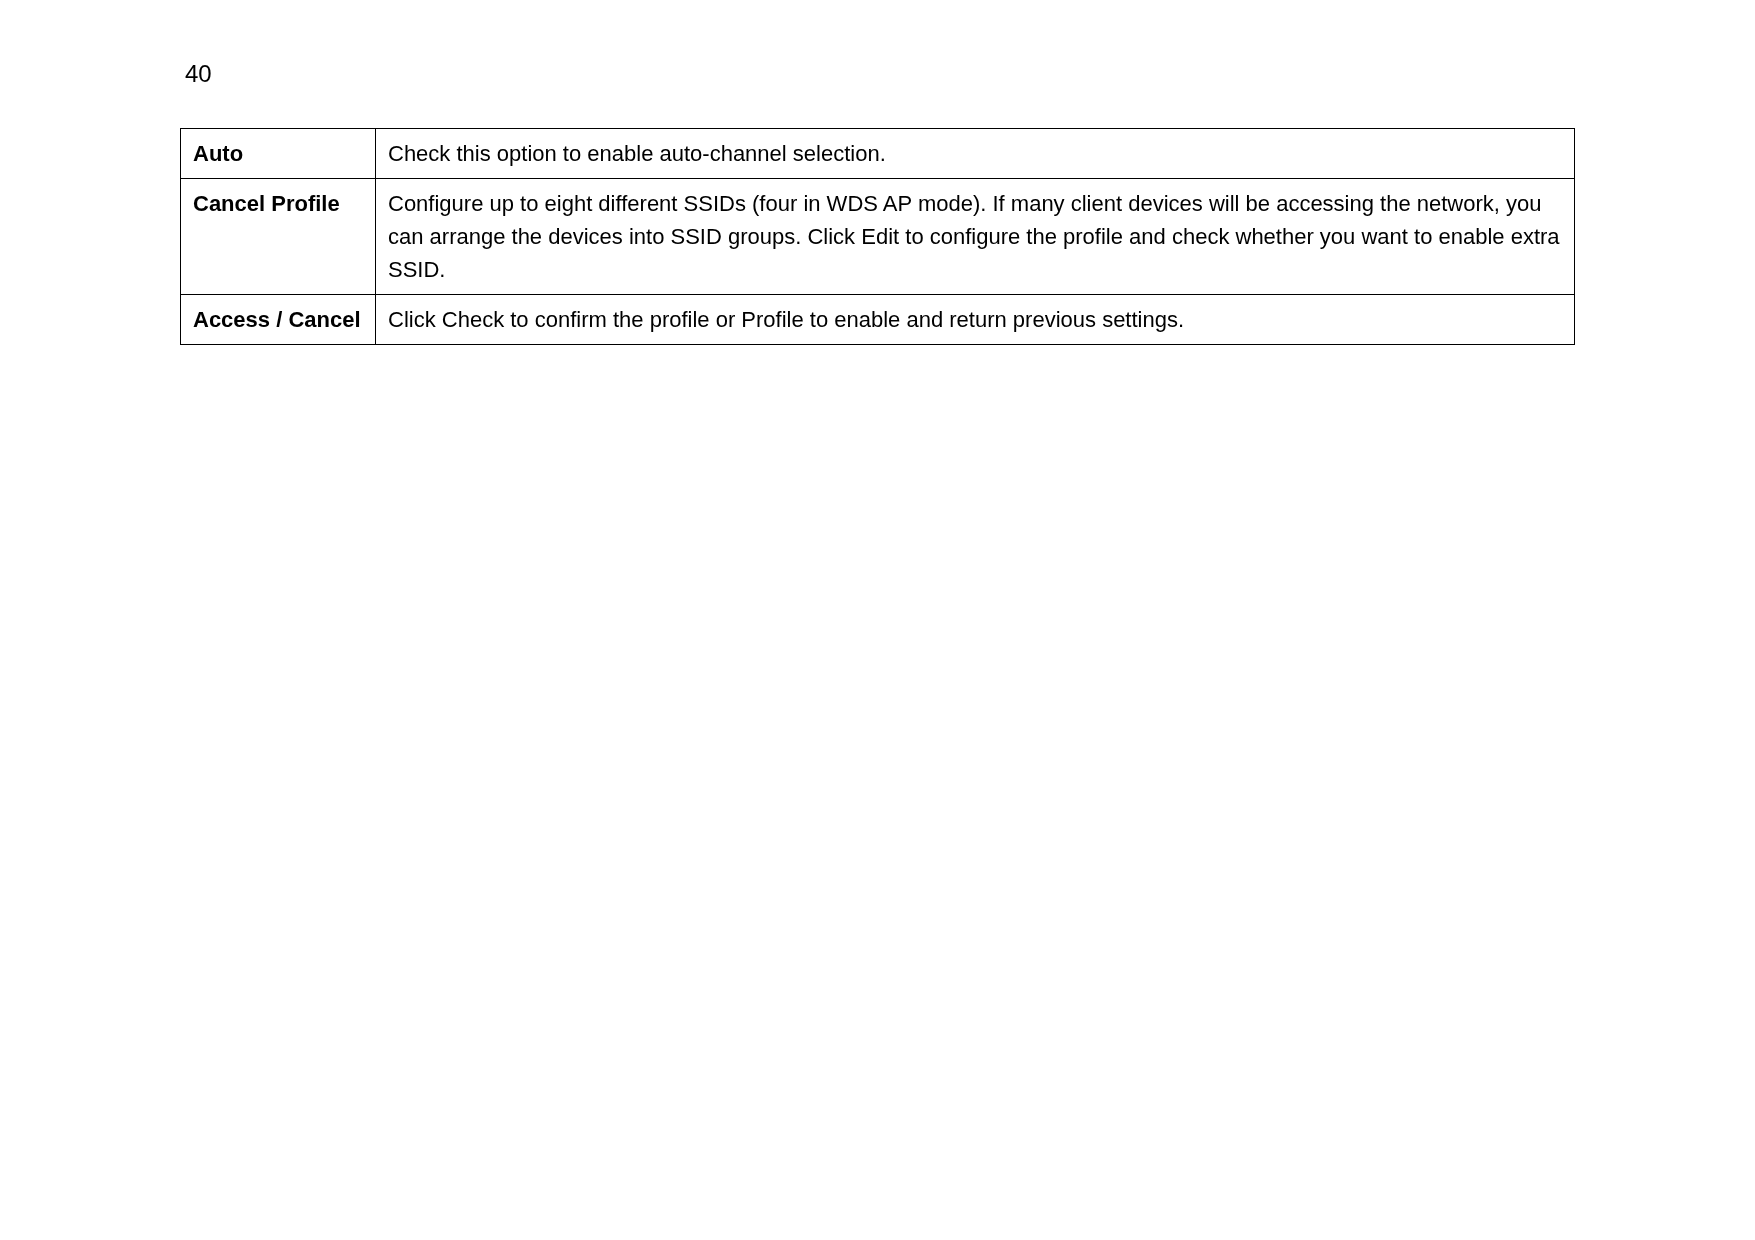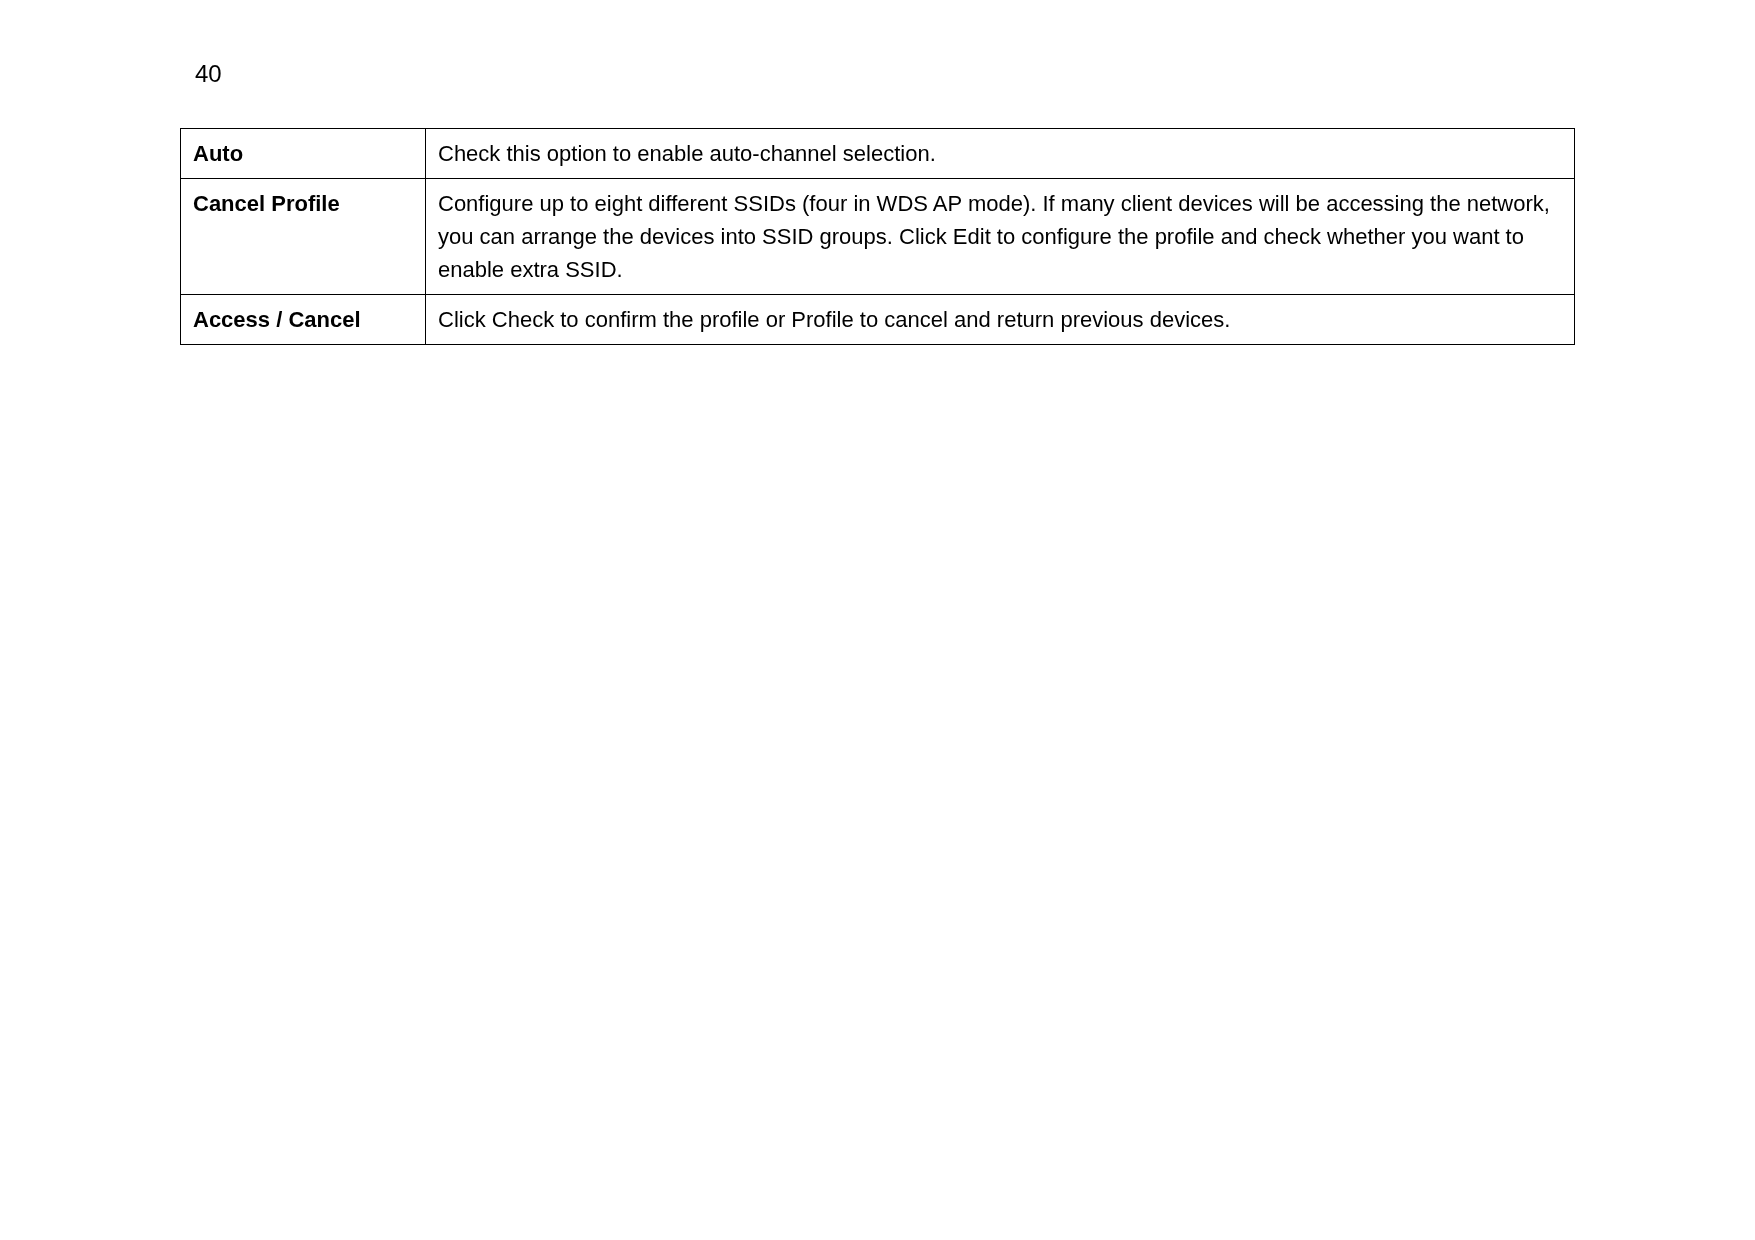--- a/index.html
+++ b/index.html
@@ -11,35 +11,35 @@
       font-family: "Segoe UI", Tahoma, Geneva, Verdana, sans-serif;
       background: #ffffff;
       width: 1755px;
       height: 1240px;
       padding: 60px 180px;
       color: #000;
     }
     .page-number {
       font-size: 24px;
       margin-bottom: 40px;
-      margin-left: 15px;
+      margin-left: 5px;
     }
     table.settings-table {
       border-collapse: collapse;
       width: 100%;
       font-size: 22px;
     }
     table.settings-table td {
       border: 1px solid #000;
       padding: 8px 12px;
       vertical-align: top;
       line-height: 1.5;
     }
     table.settings-table td.label-cell {
-      width: 245px;
+      width: 195px;
       font-weight: bold;
     }
     table.settings-table td.desc-cell {
       font-weight: normal;
     }
     .bold {
       font-weight: normal;
     }
   </style>
 </head>
@@ -52,16 +52,16 @@
     <tr>
       <td class="label-cell">Auto</td>
       <td class="desc-cell">Check this option to enable auto-channel selection.</td>
     </tr>
     <tr>
       <td class="label-cell">Cancel Profile</td>
       <td class="desc-cell"><span>Configure up to eight different SSIDs (four in WDS AP mode). If many client devices will be accessing the network, you can arrange the devices into SSID groups. Click </span><span class="bold">Edit</span><span> to configure the profile and check whether you want to enable extra SSID.</span></td>
     </tr>
     <tr>
       <td class="label-cell">Access / Cancel</td>
-      <td class="desc-cell"><span>Click </span><span class="bold">Check</span><span> to confirm the profile or </span><span class="bold">Profile</span><span> to cancel and return previous devices.</span></td>
+      <td class="desc-cell"><span>Click </span><span class="bold">Check</span><span> to confirm the profile or </span><span class="bold">Profile</span><span> to enable and return previous settings.</span></td>
     </tr>
   </tbody>
 </table>
 
 </body></html>

